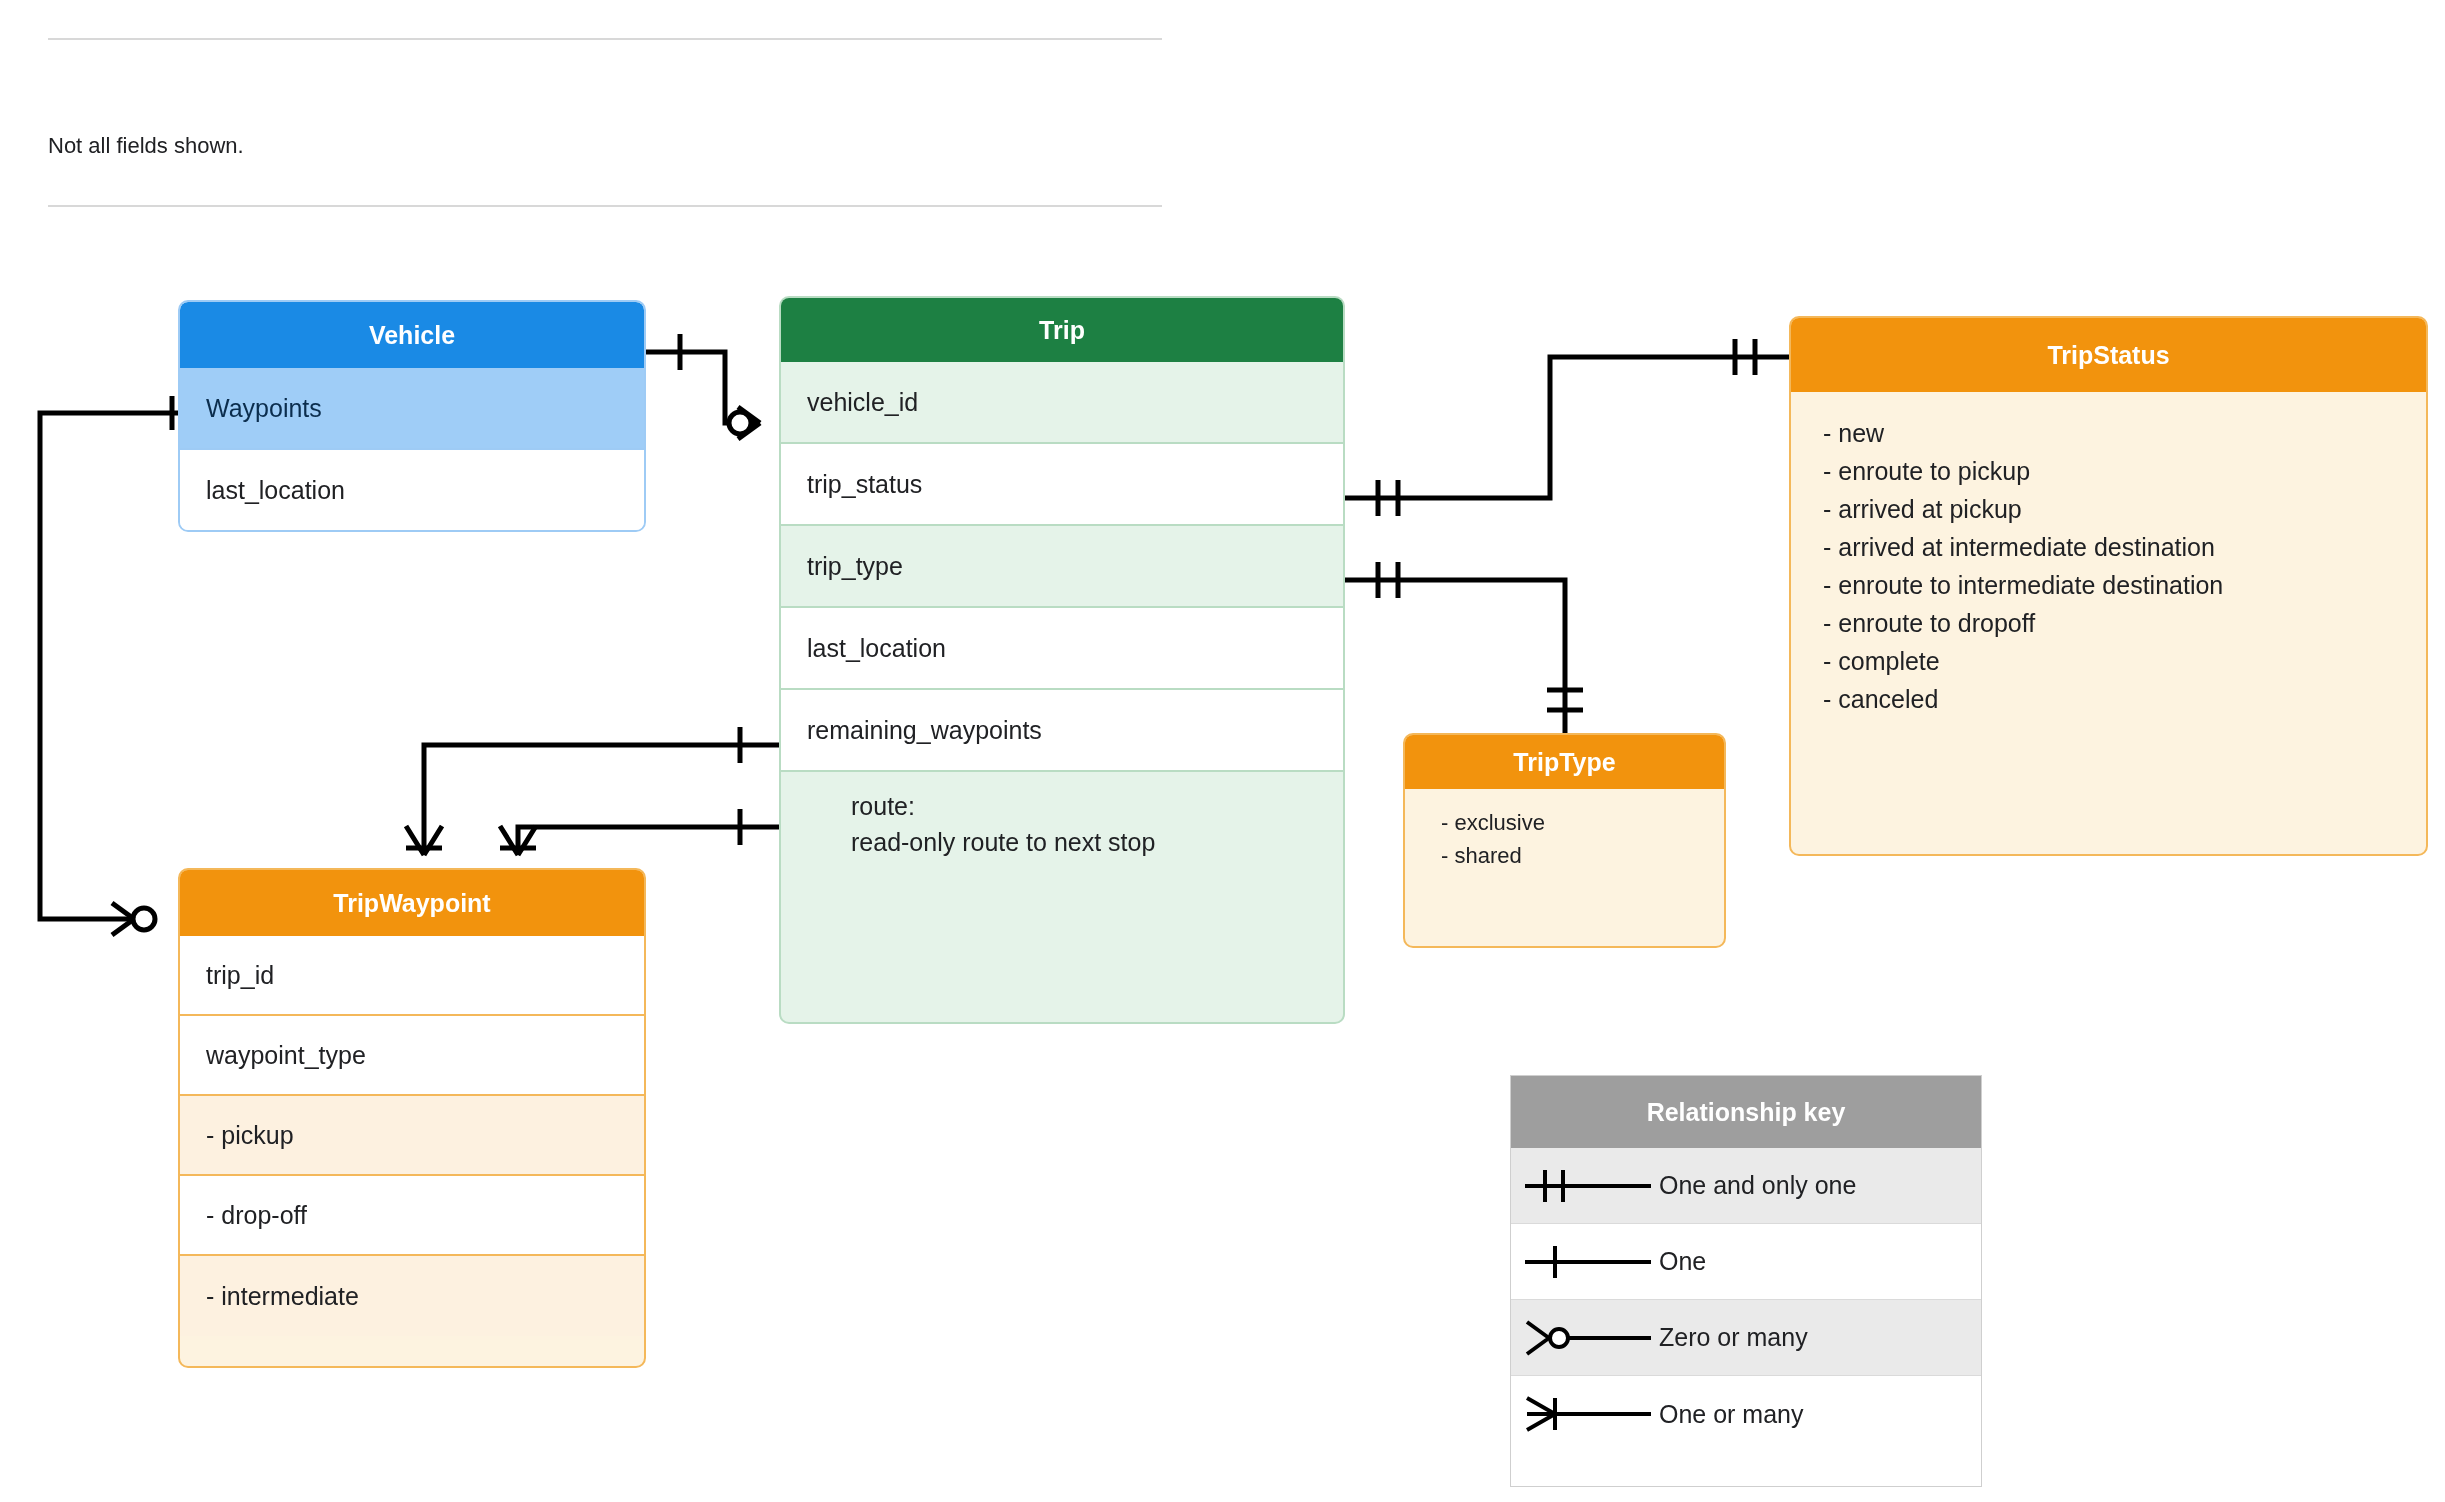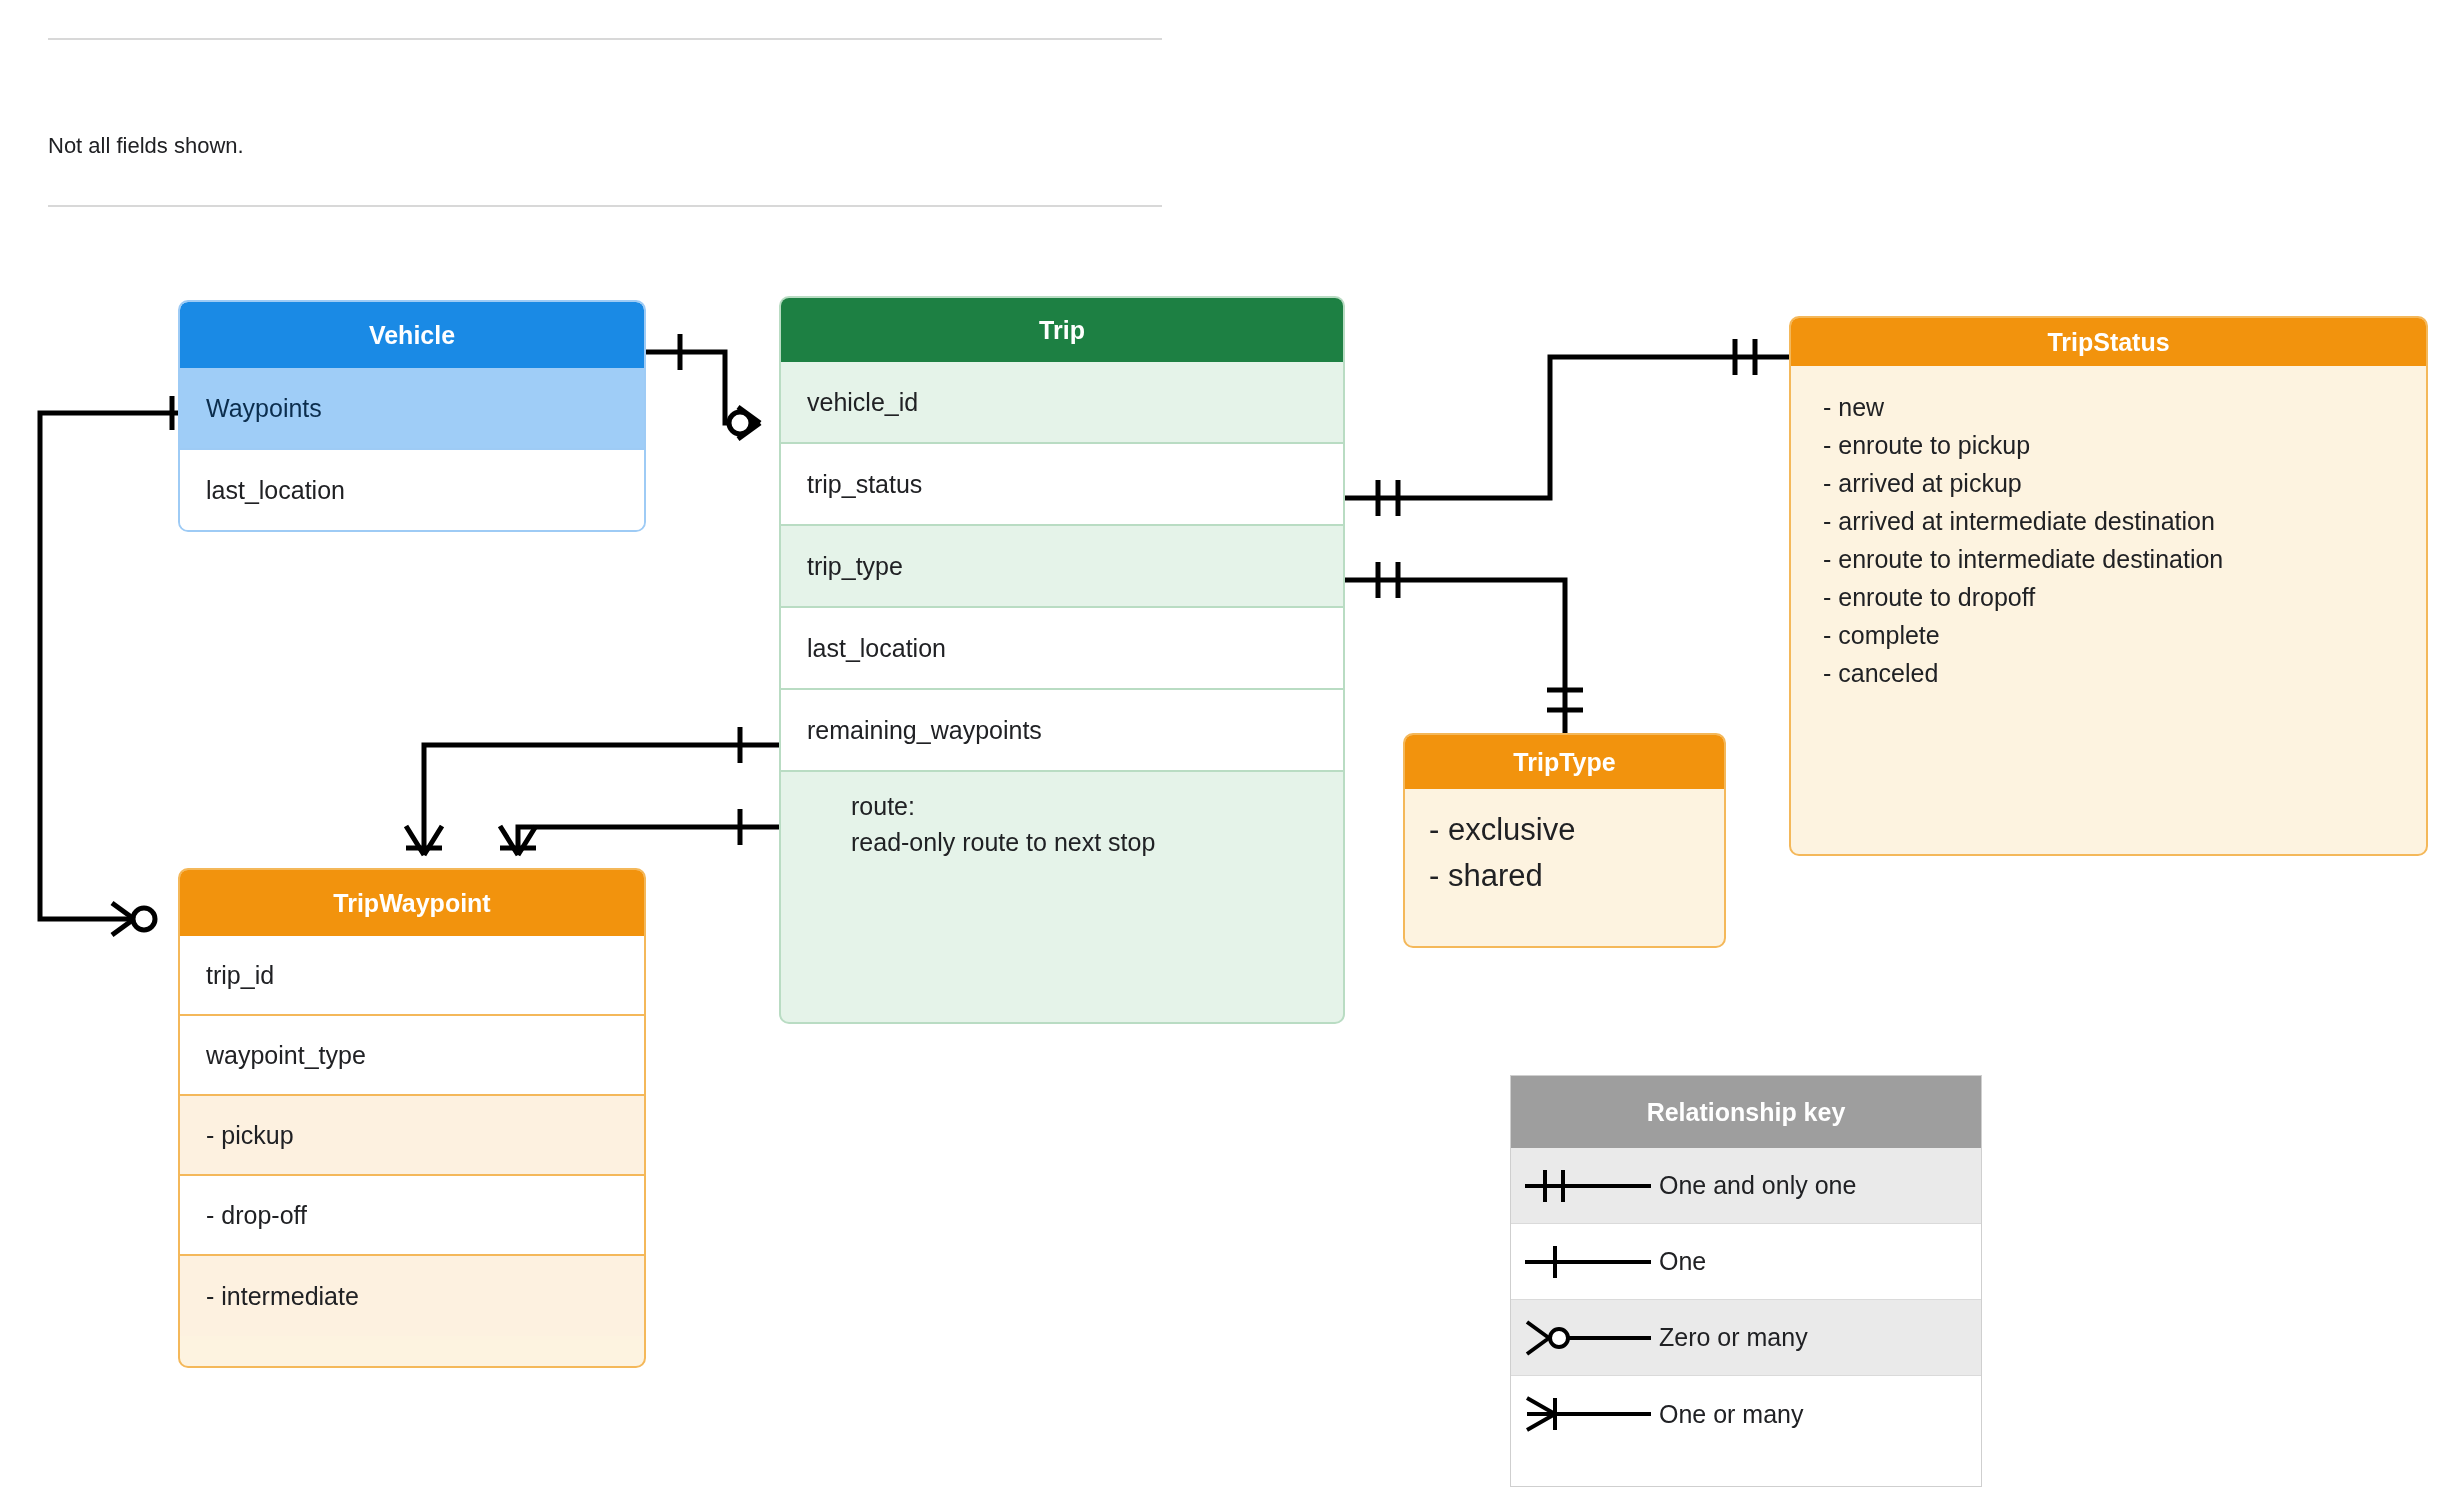--- a/index.html
+++ b/index.html
@@ -127,33 +127,34 @@
     left: 1403px; top: 733px; width: 323px; height: 215px;
     border: 2px solid #f4b85a;
     background: #fdf3e0;
   }
   #triptype .entity-header {
     height: 54px;
     background: #f2930d;
   }
   #triptype .enum-list {
     padding: 18px 0 0 24px;
-    font-size: 31px;
+    font-size: 22px;
     color: #202124;
     line-height: 1.48;
+    margin-left: 12px;
   }
 
   
   #tripstatus {
     left: 1789px; top: 316px; width: 639px; height: 540px;
     border: 2px solid #f4b85a;
     background: #fdf3e0;
   }
   #tripstatus .entity-header {
-    height: 48px;
+    height: 74px;
     background: #f2930d;
   }
   #tripstatus .enum-list {
     padding: 22px 0 0 32px;
     font-size: 25px;
     color: #202124;
     line-height: 1.52;
   }
 
   

